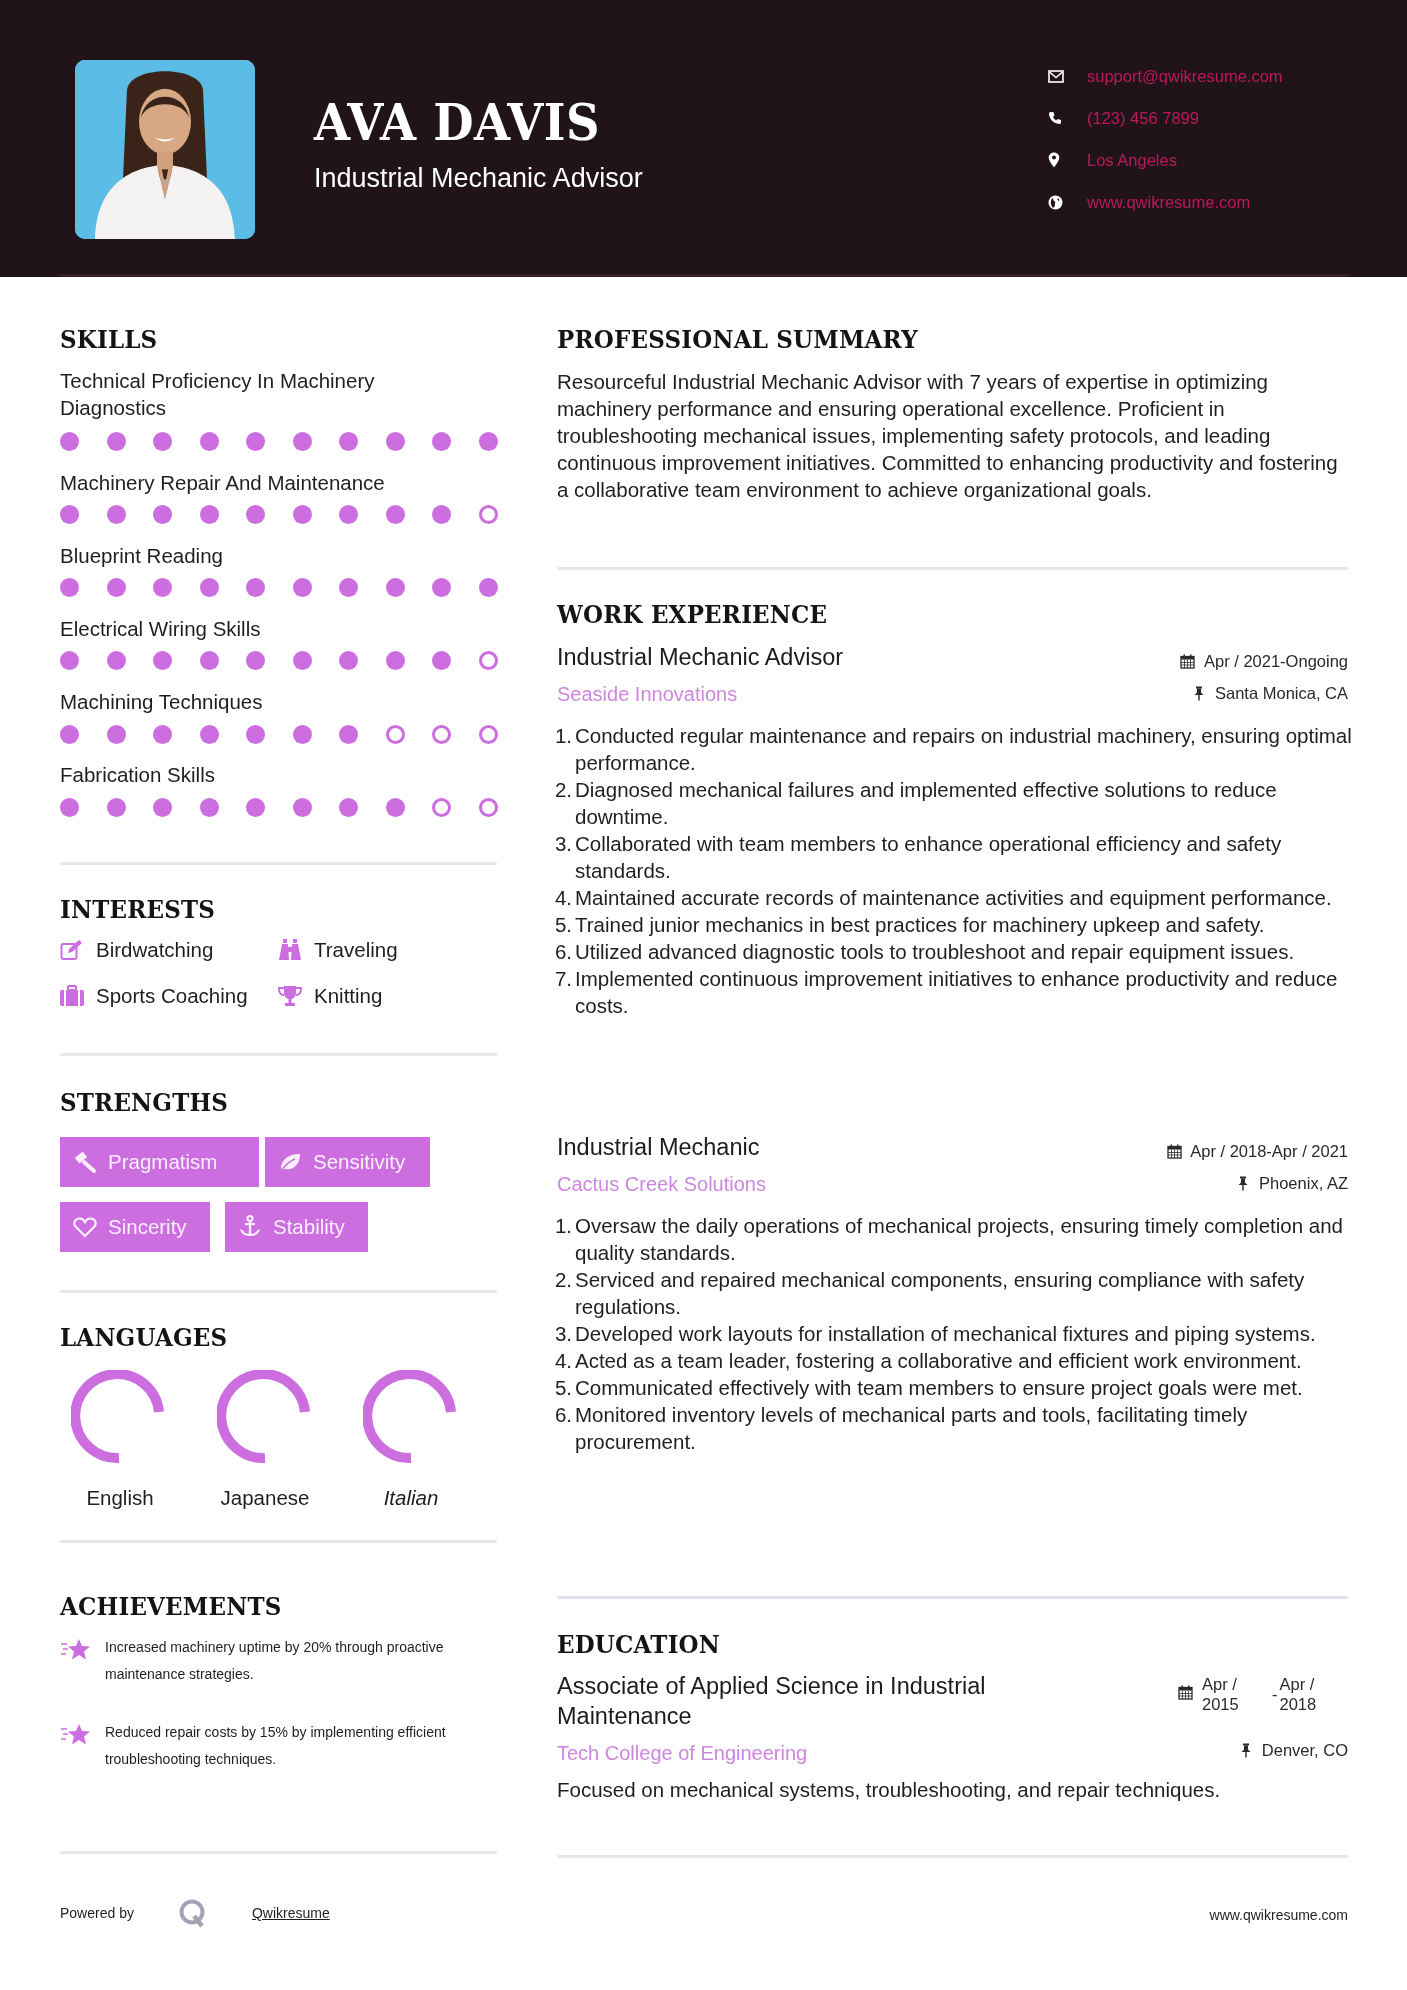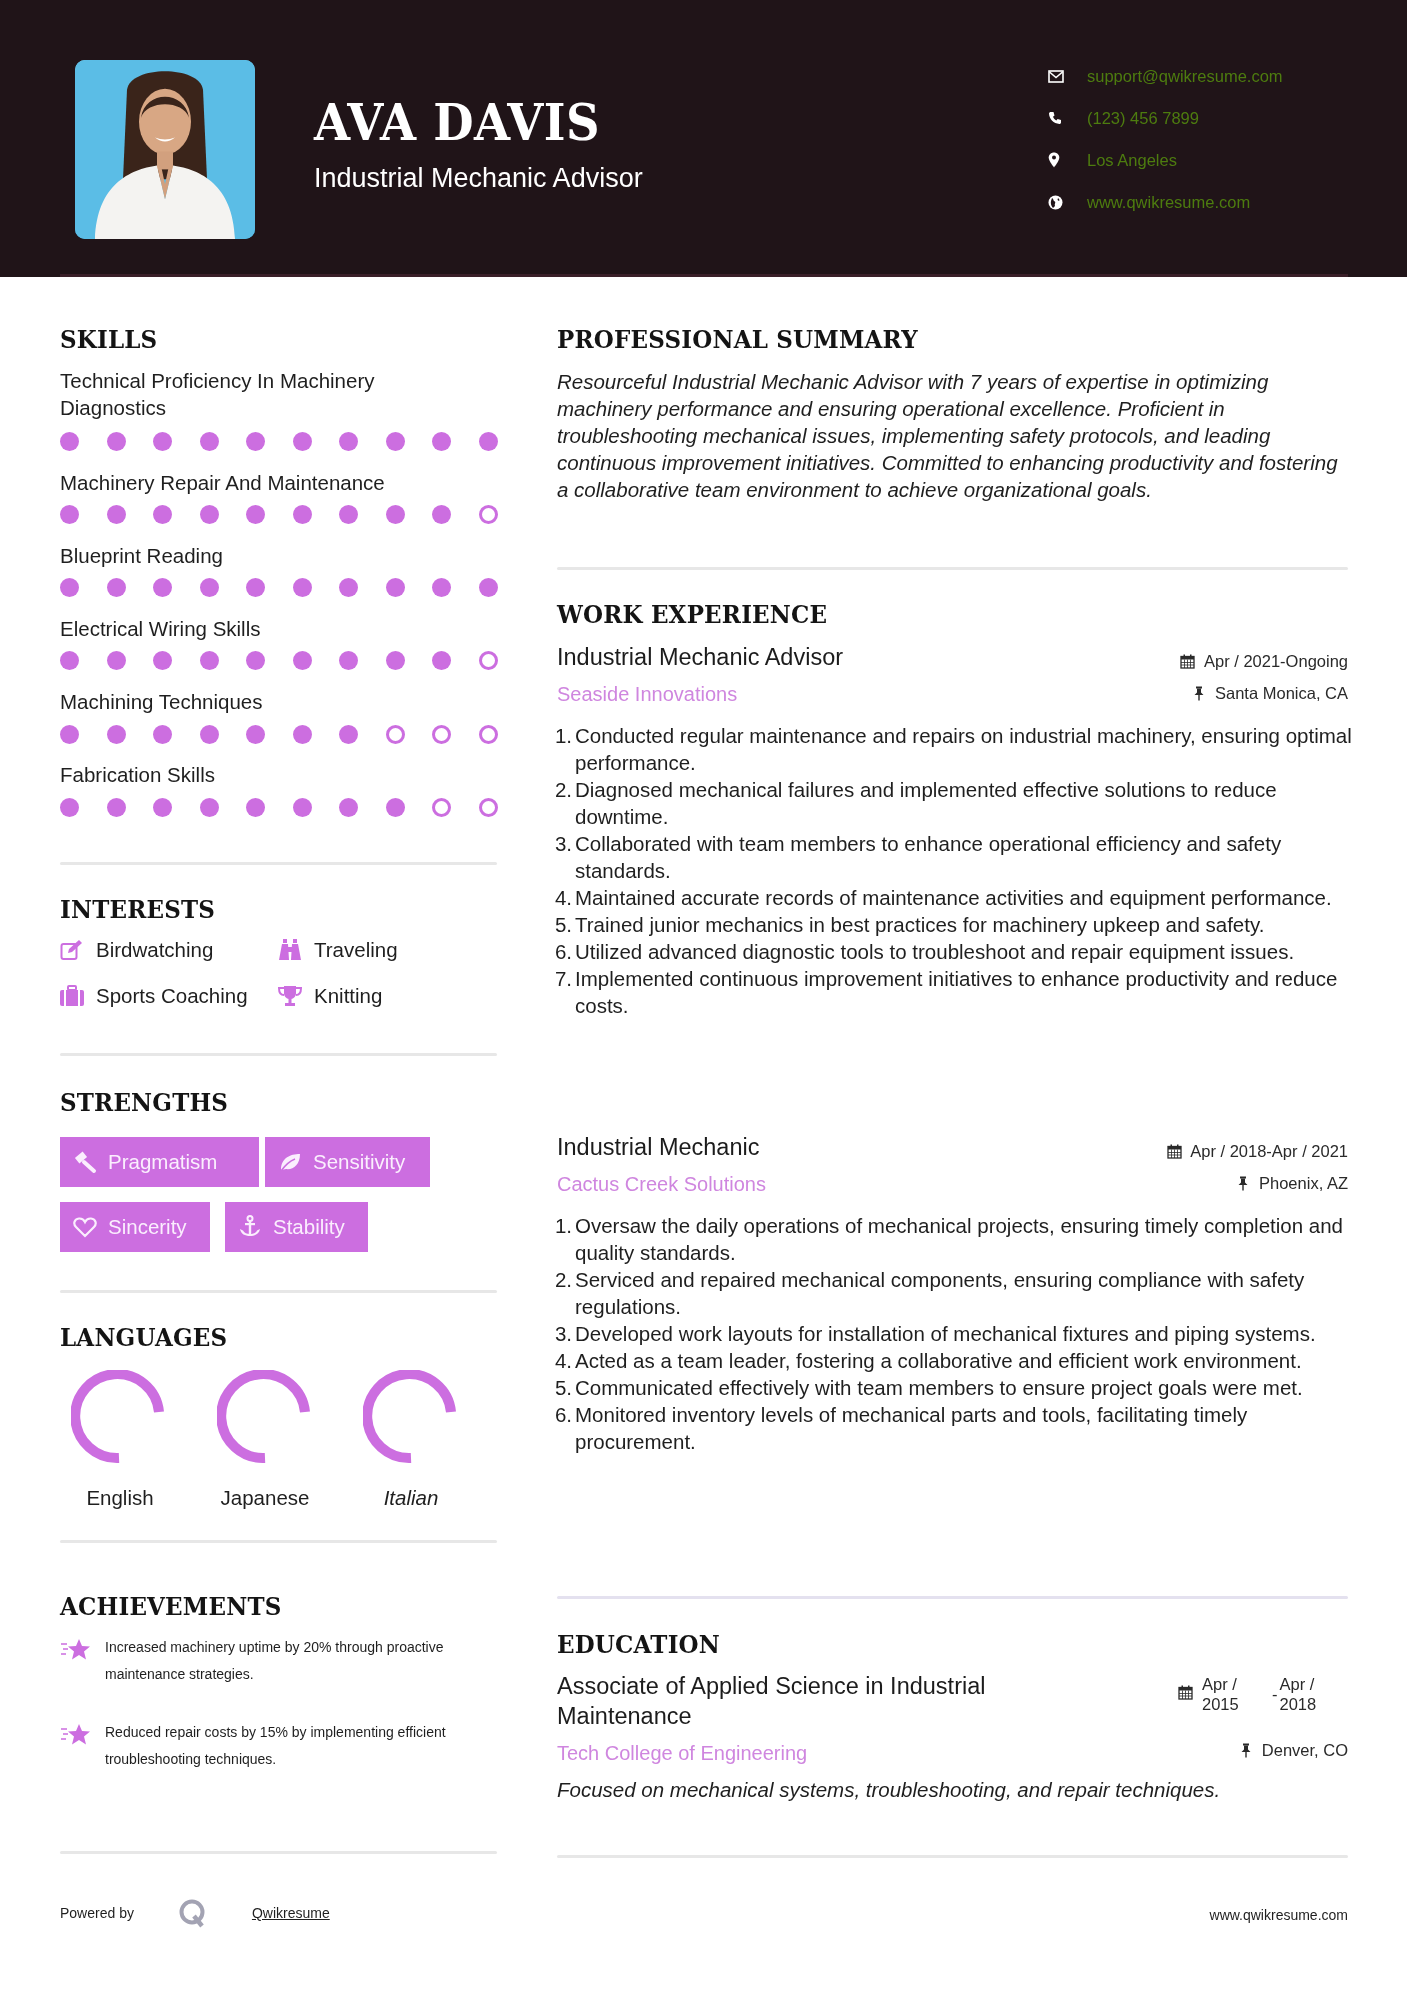--- a/index.html
+++ b/index.html
@@ -11,21 +11,21 @@
   .header-line { position: absolute; left: 60px; top: 274px; width: 1288px; height: 3px; background: #3a1f28; }
   .photo { position: absolute; left: 75px; top: 60px; width: 180px; height: 179px; border-radius: 10px; overflow: hidden;
            background: linear-gradient(160deg, #8fd3ef 0%, #5bbde6 55%, #3fa9dc 100%); }
   .photo svg { width: 100%; height: 100%; display: block; }
   .name { position: absolute; left: 314px; top: 98px; font-family: "DejaVu Serif", "Liberation Serif", serif; font-weight: bold;
           font-size: 50px; color: #ffffff; letter-spacing: 0.5px; line-height: 1; transform: scaleX(0.93); transform-origin: left; }
   .title { position: absolute; left: 314px; top: 162px; font-size: 27px; color: #ffffff; line-height: 1.2; }
   .contact { position: absolute; left: 1048px; top: 55px; }
   .contact-row { position: relative; height: 42px; display: flex; align-items: center; }
   .contact-row .cicon { width: 22px; height: 18px; display: flex; align-items: center; justify-content: flex-start; margin-right: 17px; }
-  .contact-row .ctext { font-size: 16.5px; color: #4d7c0f; }
+  .contact-row .ctext { font-size: 16.5px; color: #be185d; }
 
   
   .h2 { position: absolute; font-family: "DejaVu Serif", "Liberation Serif", serif; font-weight: bold; font-size: 25px;
         color: #141414; line-height: 1; letter-spacing: 0.2px; transform: scaleX(0.92); transform-origin: left; white-space: nowrap; }
   .divider { position: absolute; height: 3px; background: #e7e7e7; border-radius: 2px; }
   .divider.lav { background: #e4e1ef; }
 
   
   .skill-name { position: absolute; left: 60px; font-size: 20.5px; color: #1f1f1f; line-height: 27px; width: 420px; }
   .dots { position: absolute; left: 60px; width: 440px; height: 20px; }
@@ -45,21 +45,21 @@
   .lang { position: absolute; width: 110px; text-align: center; }
   .lang svg { display: block; margin: 0 auto; }
   .lang-label { position: absolute; font-size: 20.5px; color: #1f1f1f; text-align: center; width: 130px; }
 
   
   .ach { position: absolute; left: 60px; width: 440px; }
   .ach .aicon { position: absolute; left: 0; top: 4px; width: 32px; height: 24px; }
   .ach .atext { position: absolute; left: 45px; font-size: 14px; line-height: 27px; color: #1f1f1f; width: 400px; }
 
   
-  .para { position: absolute; left: 557px; width: 792px; font-size: 20.5px; line-height: 27px; color: #1f1f1f; font-style: italic; }
+  .para { position: absolute; left: 557px; width: 792px; font-size: 20.5px; line-height: 27px; color: #1f1f1f; }
   .job-title { position: absolute; left: 557px; font-size: 23.5px; color: #1c1c1c; line-height: 1.2; }
   .company { position: absolute; left: 557px; font-size: 20px; color: #cf86df; line-height: 1.2; }
   .meta { position: absolute; right: 59px; font-size: 16.5px; color: #2a2a2a; display: flex; align-items: center; white-space: nowrap; }
   .meta .micon { width: 16px; height: 16px; margin-right: 8px; display: flex; align-items: center; justify-content: center; }
   ol.bullets { position: absolute; left: 575px; width: 780px; font-size: 20.5px; line-height: 27px; color: #1f1f1f; padding-left: 0; list-style: none; counter-reset: b; }
   ol.bullets li { position: relative; padding-left: 0; counter-increment: b; }
   ol.bullets li::before { content: counter(b) "."; position: absolute; left: -23px; width: 20px; text-align: right; }
 
   .edu-date { position: absolute; left: 1178px; top: 1674px; display: flex; font-size: 16.5px; color: #2a2a2a; line-height: 20px; }
 

